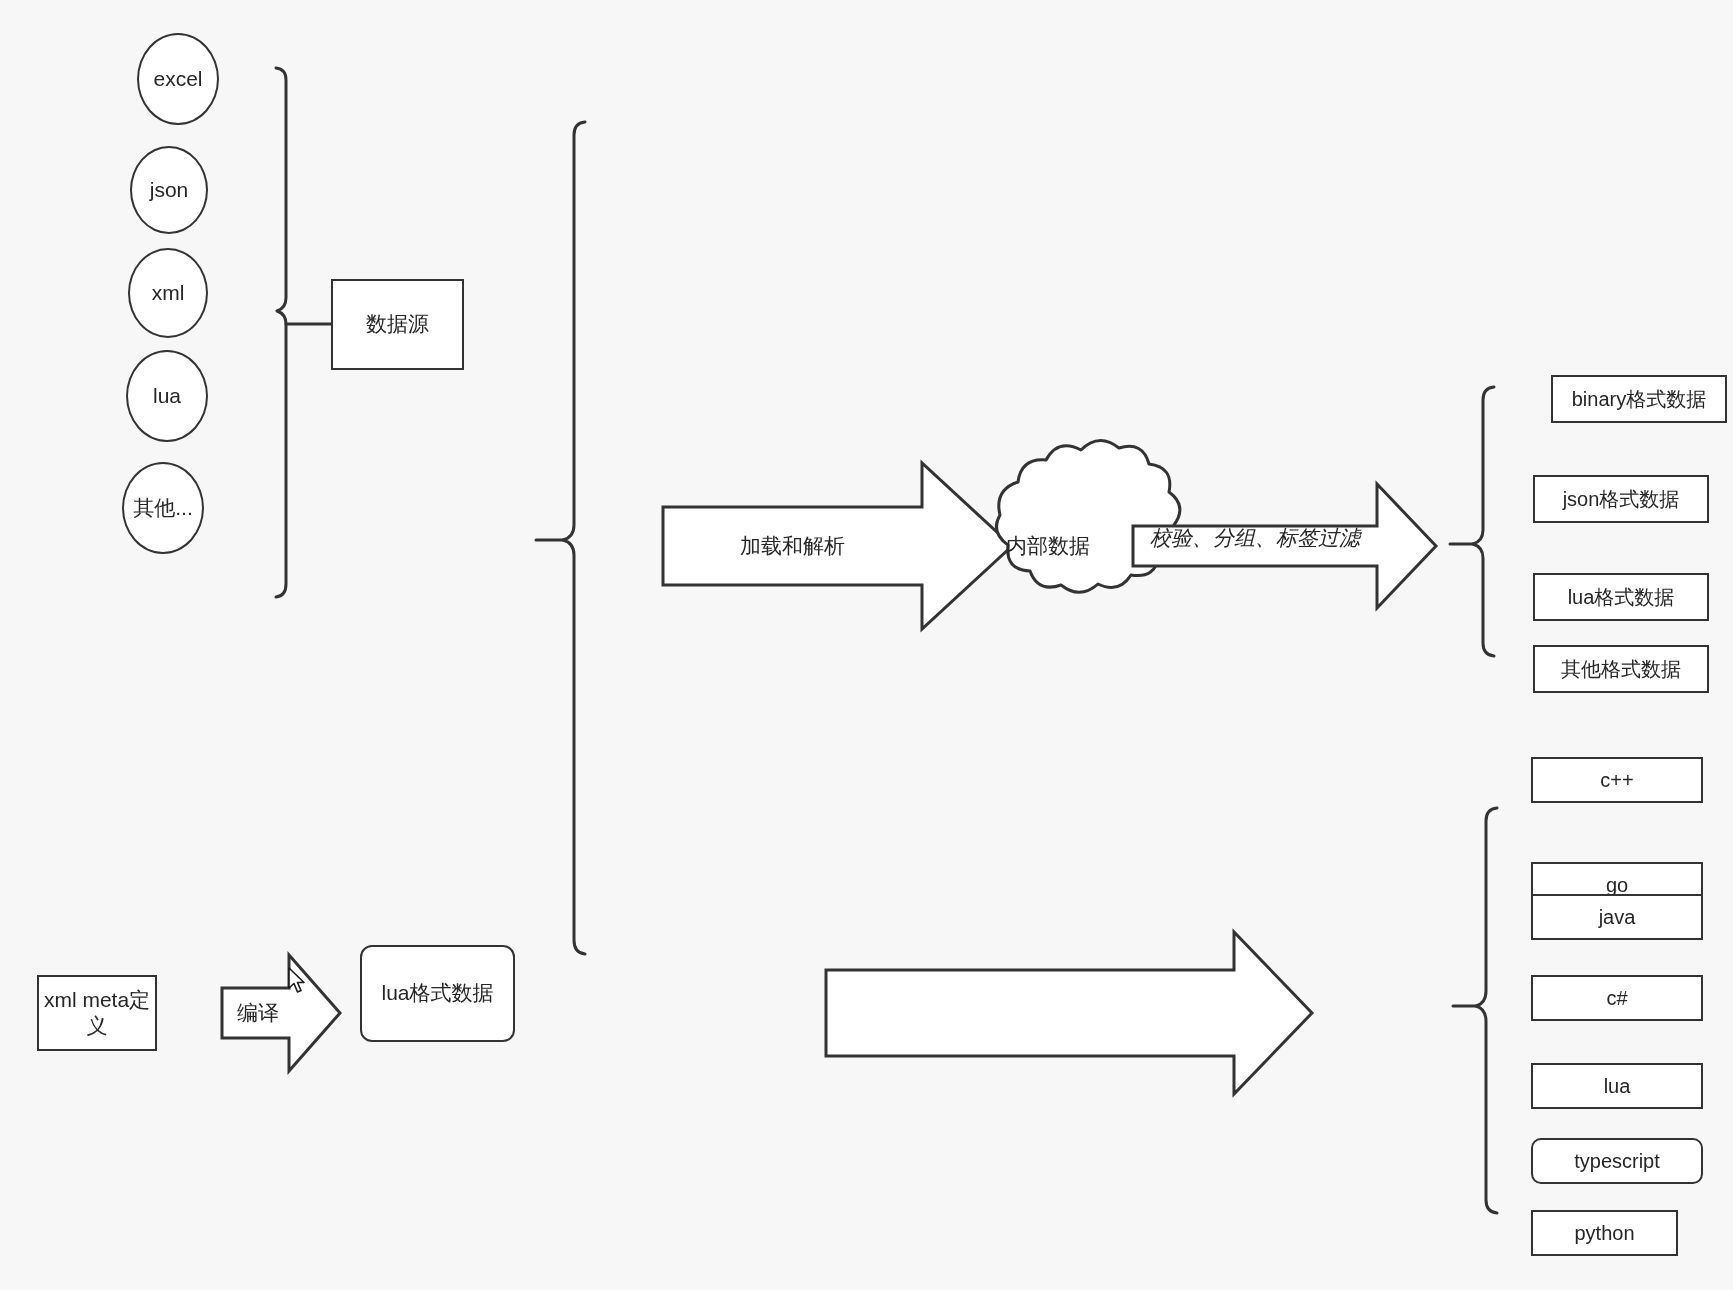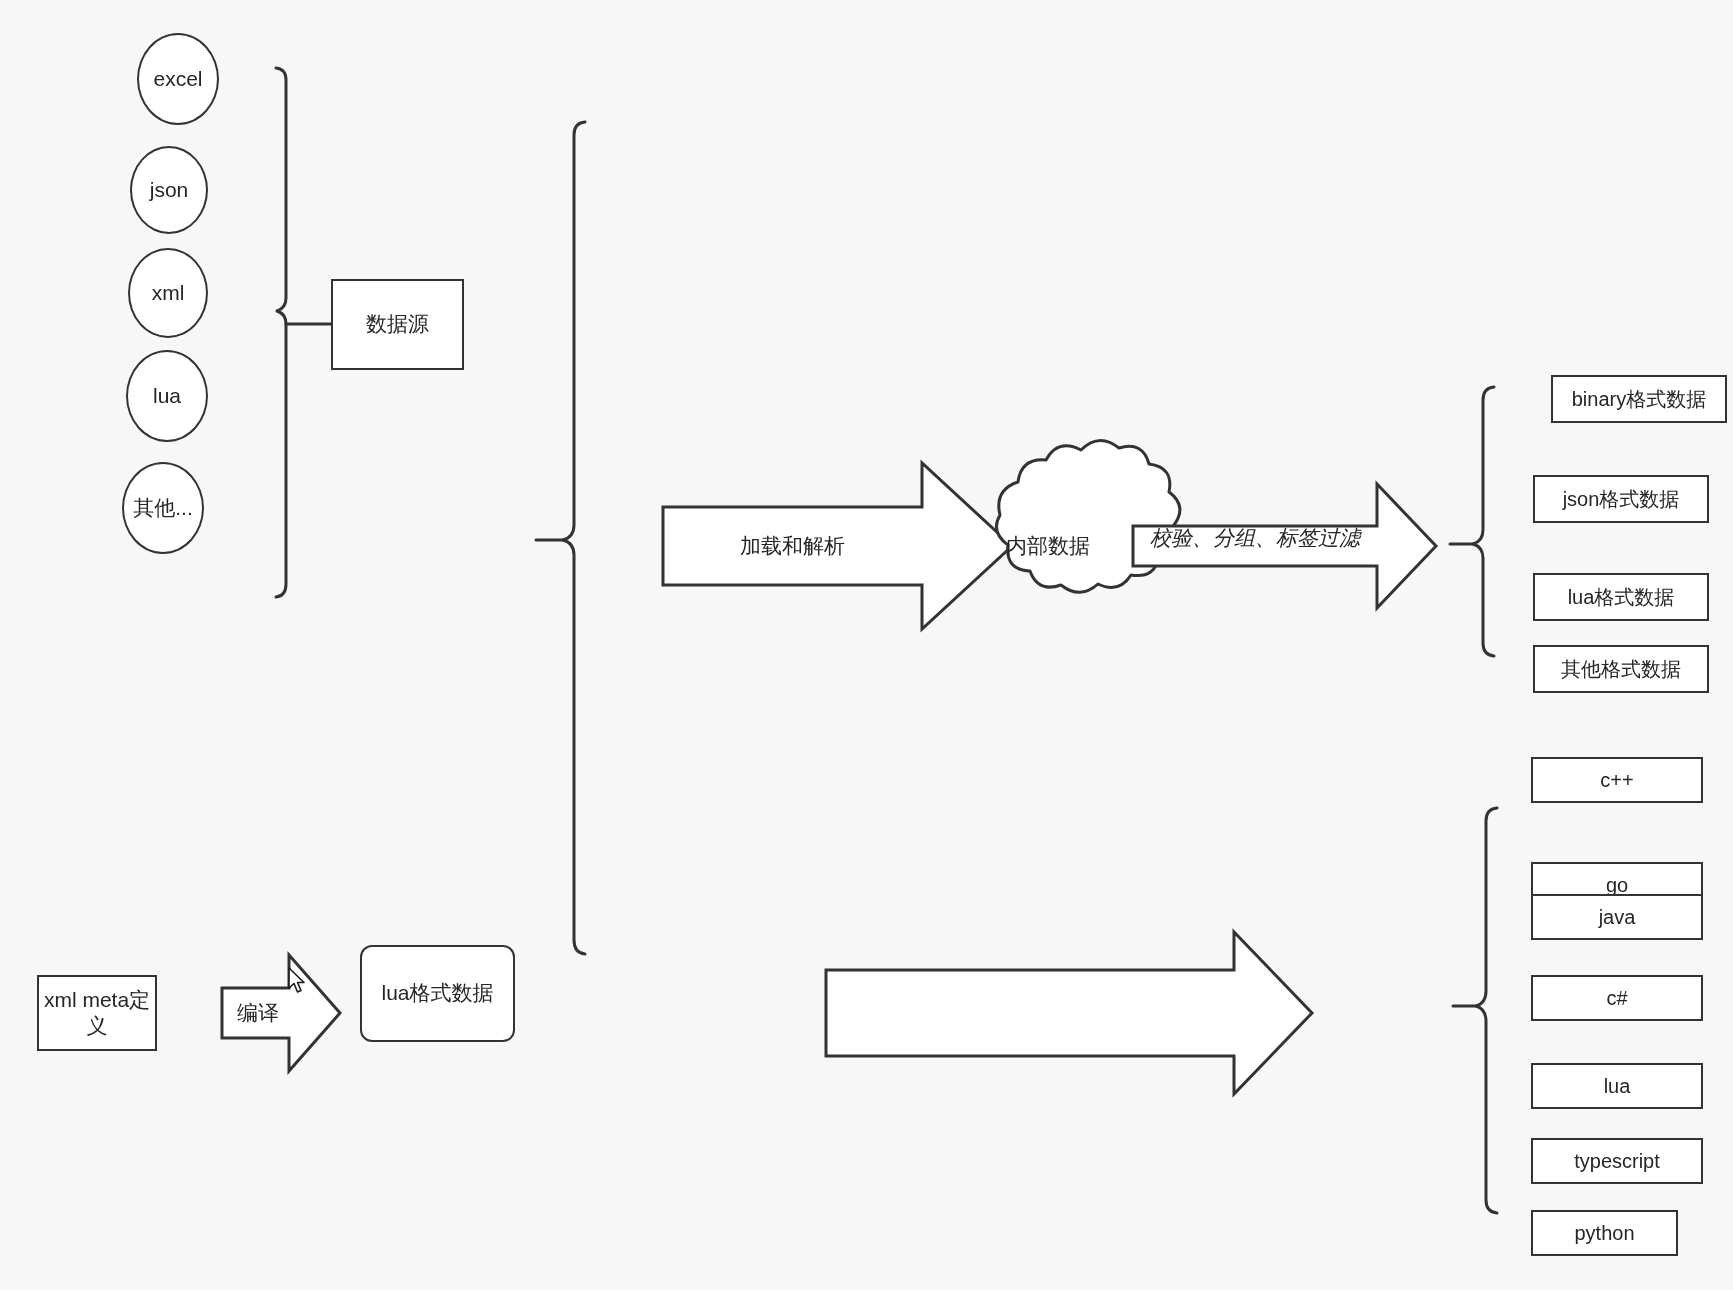--- a/index.html
+++ b/index.html
@@ -221,21 +221,21 @@
   </div>
 
   <div class="node lang-box" style="left:1531px; top:975px; width:172px; height:46px;">
     <span>c#</span>
   </div>
 
   <div class="node lang-box" style="left:1531px; top:1063px; width:172px; height:46px;">
     <span>lua</span>
   </div>
 
-  <div class="node lang-box" style="left:1531px; top:1138px; width:172px; height:46px;">
+  <div class="node lang-box" style="left:1531px; top:1138px; width:172px; height:46px;border-radius:10px;">
     <span>typescript</span>
   </div>
 
   <div class="node lang-box" style="left:1531px; top:1210px; width:147px; height:46px;">
     <span>python</span>
   </div>
 
   <svg class="cursor" style="left:288px; top:967px;" width="20" height="28" viewBox="0 0 20 28">
     <path d="M 1 1 L 1 21 L 6 16.5 L 9.5 25 L 13 23.5 L 9.5 15.5 L 16 15.5 Z" fill="#ffffff" stroke="#1a1a1a" stroke-width="1.6" stroke-linejoin="round"></path>
   </svg>

